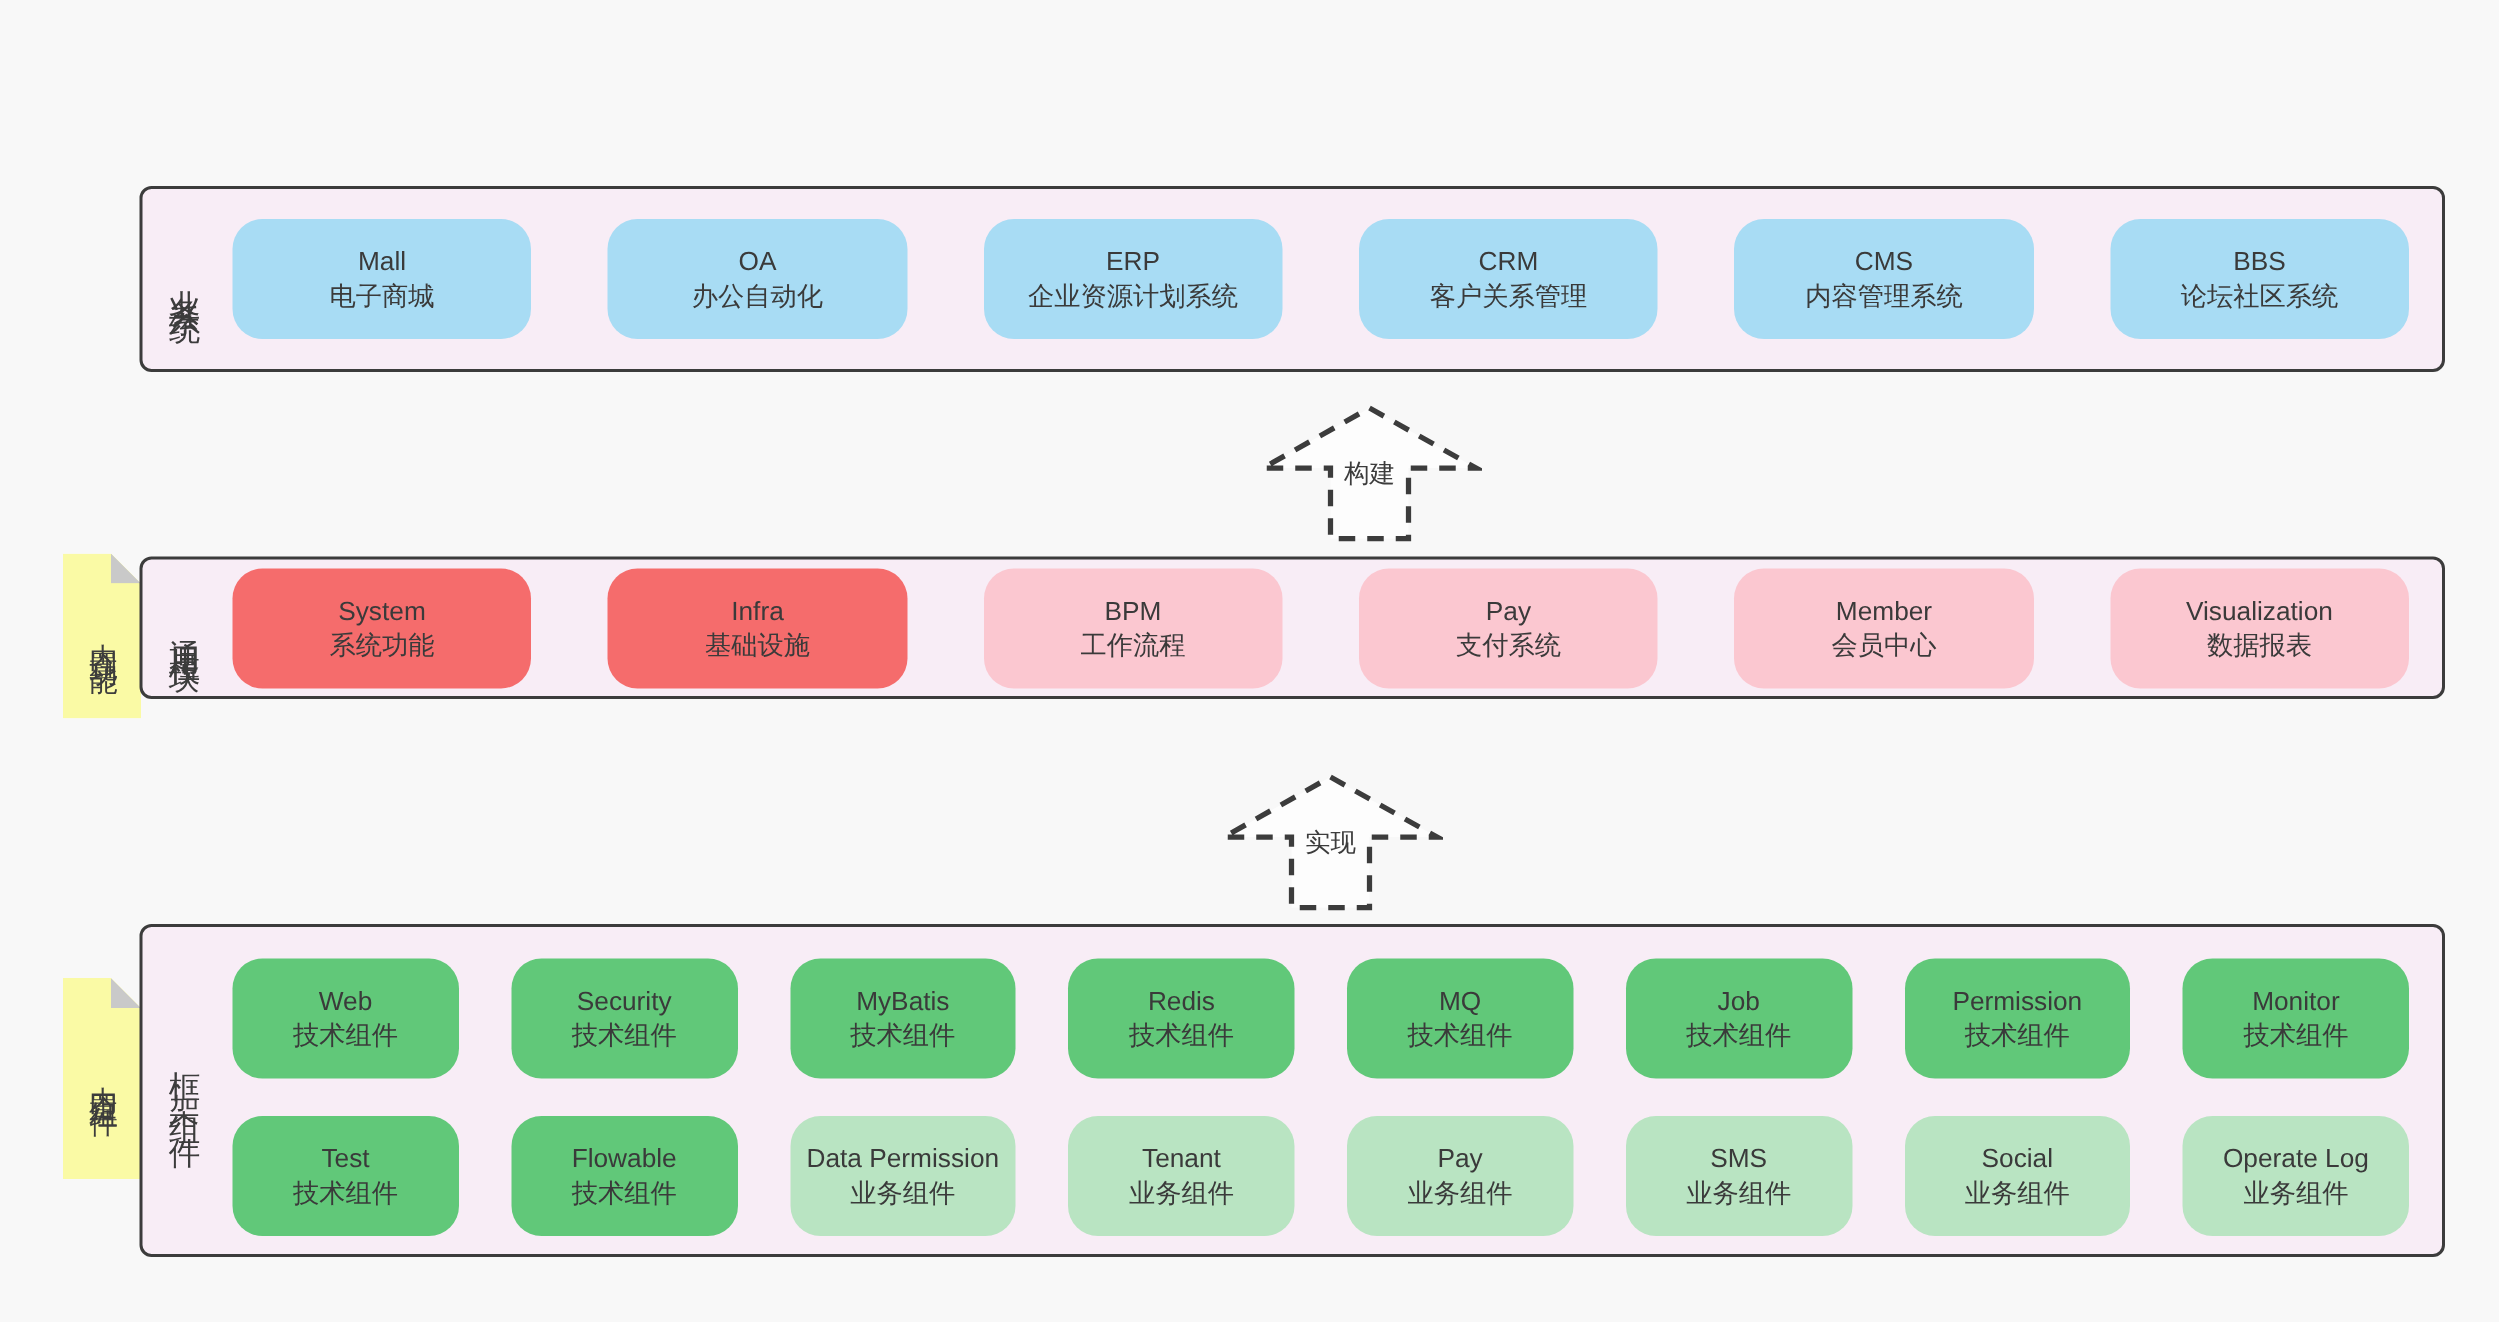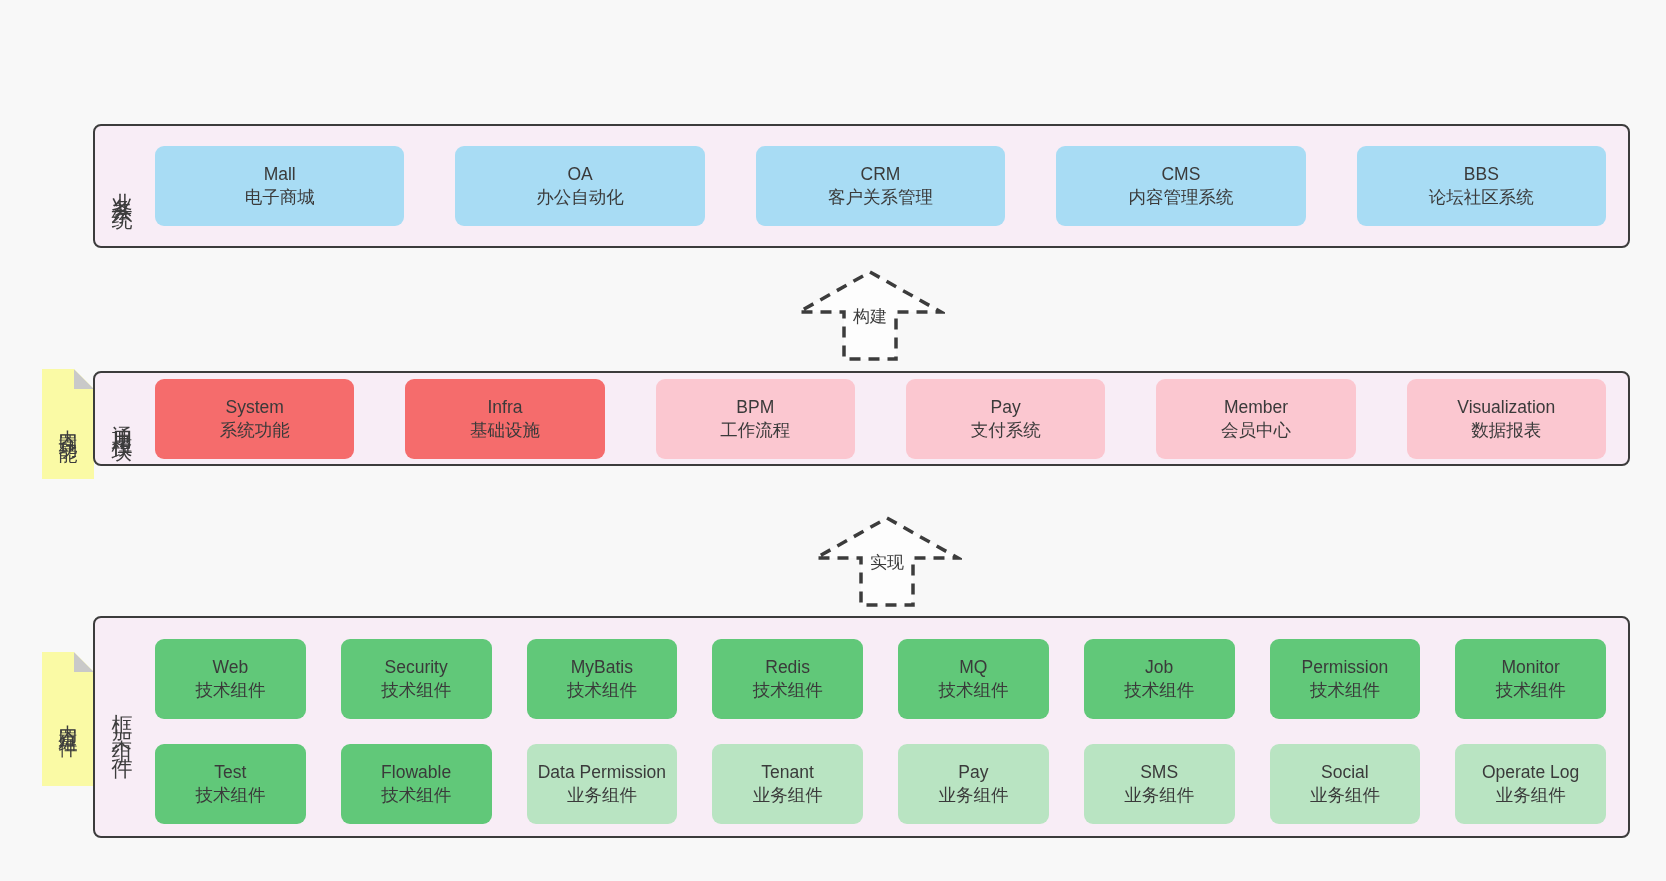--- a/index.html
+++ b/index.html
@@ -47,21 +47,21 @@
     left: 60px; right: 22px;
     top: 50%;
     transform: translateY(-50%);
     display: flex;
     gap: 51px;
   }
   .box {
     flex: 1;
     min-width: 0;
     height: 80px;
-    border-radius: 9px;
+    border-radius: 20px;
     display: flex;
     flex-direction: column;
     justify-content: center;
     align-items: center;
     text-align: center;
     font-size: 17.5px;
     line-height: 23px;
     padding: 2px 6px;
   }
   .box-grid {
@@ -109,21 +109,21 @@
     color: #3c3c3c;
     white-space: nowrap;
   }
 
   
   .arrow {
     position: absolute;
     width: 150px; height: 95px;
     z-index: 1;
   }
-  .arrow-1 { left: 795px; top: 268px; }
+  .arrow-1 { left: 838px; top: 268px; }
   .arrow-2 { left: 812px; top: 514px; }
   .arrow svg { width: 100%; height: 100%; display: block; }
   .arrow polygon {
     fill: #fdfdfd;
     stroke: var(--panel-border, #3c3c3c);
     stroke-width: 3.5;
     stroke-dasharray: 11 8;
   }
   .arrow-label {
     position: absolute;
@@ -146,20 +146,24 @@
     <div class="box-row">
       <div class="box blue">
         <div>Mall</div>
         <div>电子商城</div>
       </div>
       <div class="box blue">
         <div>OA</div>
         <div>办公自动化</div>
       </div>
       <div class="box blue">
+        <div>ERP</div>
+        <div>企业资源计划系统</div>
+      </div>
+      <div class="box blue">
         <div>CRM</div>
         <div>客户关系管理</div>
       </div>
       <div class="box blue">
         <div>CMS</div>
         <div>内容管理系统</div>
       </div>
       <div class="box blue">
         <div>BBS</div>
         <div>论坛社区系统</div>

